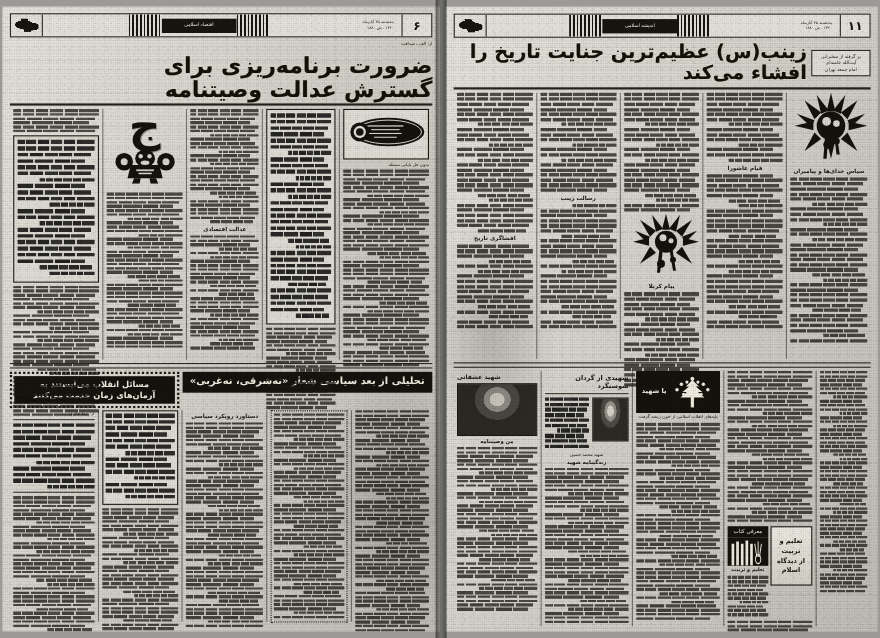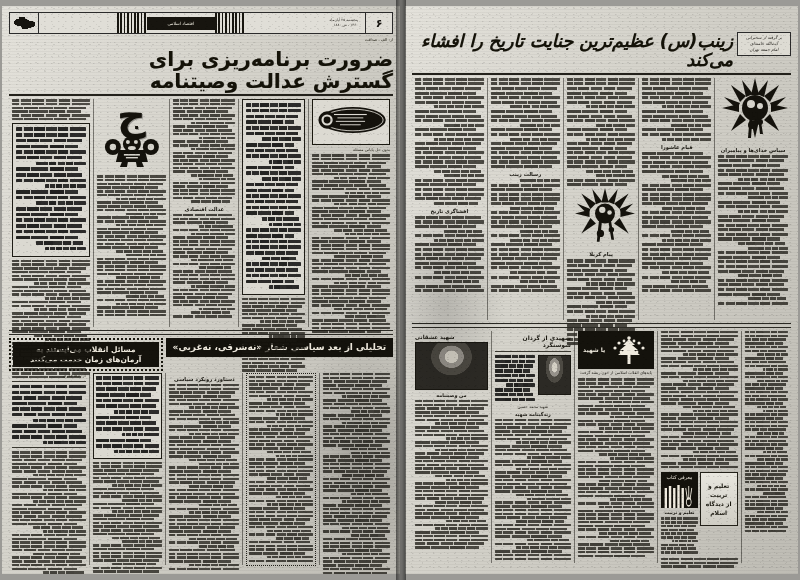--- a/index.html
+++ b/index.html
@@ -42,21 +42,21 @@
      justify-content:center;min-width:56px;padding:0 6px;}
   .blackstrip span{color:#eceade;font-size:4.4px;letter-spacing:.3px;}
   .logoBox{width:28px;height:100%;display:flex;align-items:center;justify-content:center;
      border-right:1px solid #2b2b2b;}
   .logoGlyph{width:22px;height:12px;
      background:radial-gradient(ellipse at 40% 45%,#16140f 0 42%,transparent 44%),
                 radial-gradient(ellipse at 70% 60%,#16140f 0 34%,transparent 36%),
                 linear-gradient(75deg,transparent 35%,#16140f 36% 60%,transparent 61%);}
 
   
-  .hlWrap{margin-top:20px;display:flex;align-items:flex-start;gap:4px;font-style:italic;}
+  .hlWrap{margin-top:4px;display:flex;align-items:center;gap:4px;}
   .hl{font-family:"DejaVu Sans",sans-serif;font-weight:bold;color:#141208;
       line-height:1.08;letter-spacing:-.4px;text-align:right;
       text-shadow:.4px .4px 0 rgba(0,0,0,.35);}
   .hl-r{font-size:17.5px;flex:1;}
   .hl-l{font-size:20px;}
   .kicker{border:1px solid #2b2b2b;padding:2px 3px;width:54px;box-sizing:border-box;
       font-size:4.2px;line-height:6px;color:#1b1914;text-align:center;background:#dddbd3;}
 
   
   .rule{height:1px;background:#3a3830;margin:3px 0;}
@@ -150,20 +150,37 @@
 </style>
 </head>
 <body>
 
 <div class="scan">
 
   <div class="page right">
     <div class="paperTint"></div>
     <div class="inner">
 
+      <div class="mast">
+        <div class="pageno">۱۱</div>
+        <div style="padding:0 3px;">
+          <div class="issdate">پنجشنبه ۲۵ آبان‌ماه</div>
+          <div class="issdate">۱۳۶۰ ـ ش ۱۸۸۰</div>
+        </div>
+        <div class="mastfill"></div>
+        <div class="bars"></div>
+        <div class="blackstrip">
+          <span>اندیشه اسلامی</span>
+        </div>
+        <div class="bars"></div>
+        <div class="mastfill"></div>
+        <div class="logoBox">
+          <div class="logoGlyph"></div>
+        </div>
+      </div>
 
       <div class="hlWrap">
         <div class="kicker">
           <div>بر گرفته از سخنرانی</div>
           <div>آیت‌الله خامنه‌ای</div>
           <div>امام جمعه تهران</div>
         </div>
         <div class="hl hl-r">زینب(س) عظیم‌ترین جنایت تاریخ را افشاء می‌کند</div>
       </div>
       <div class="rule thick"></div>

